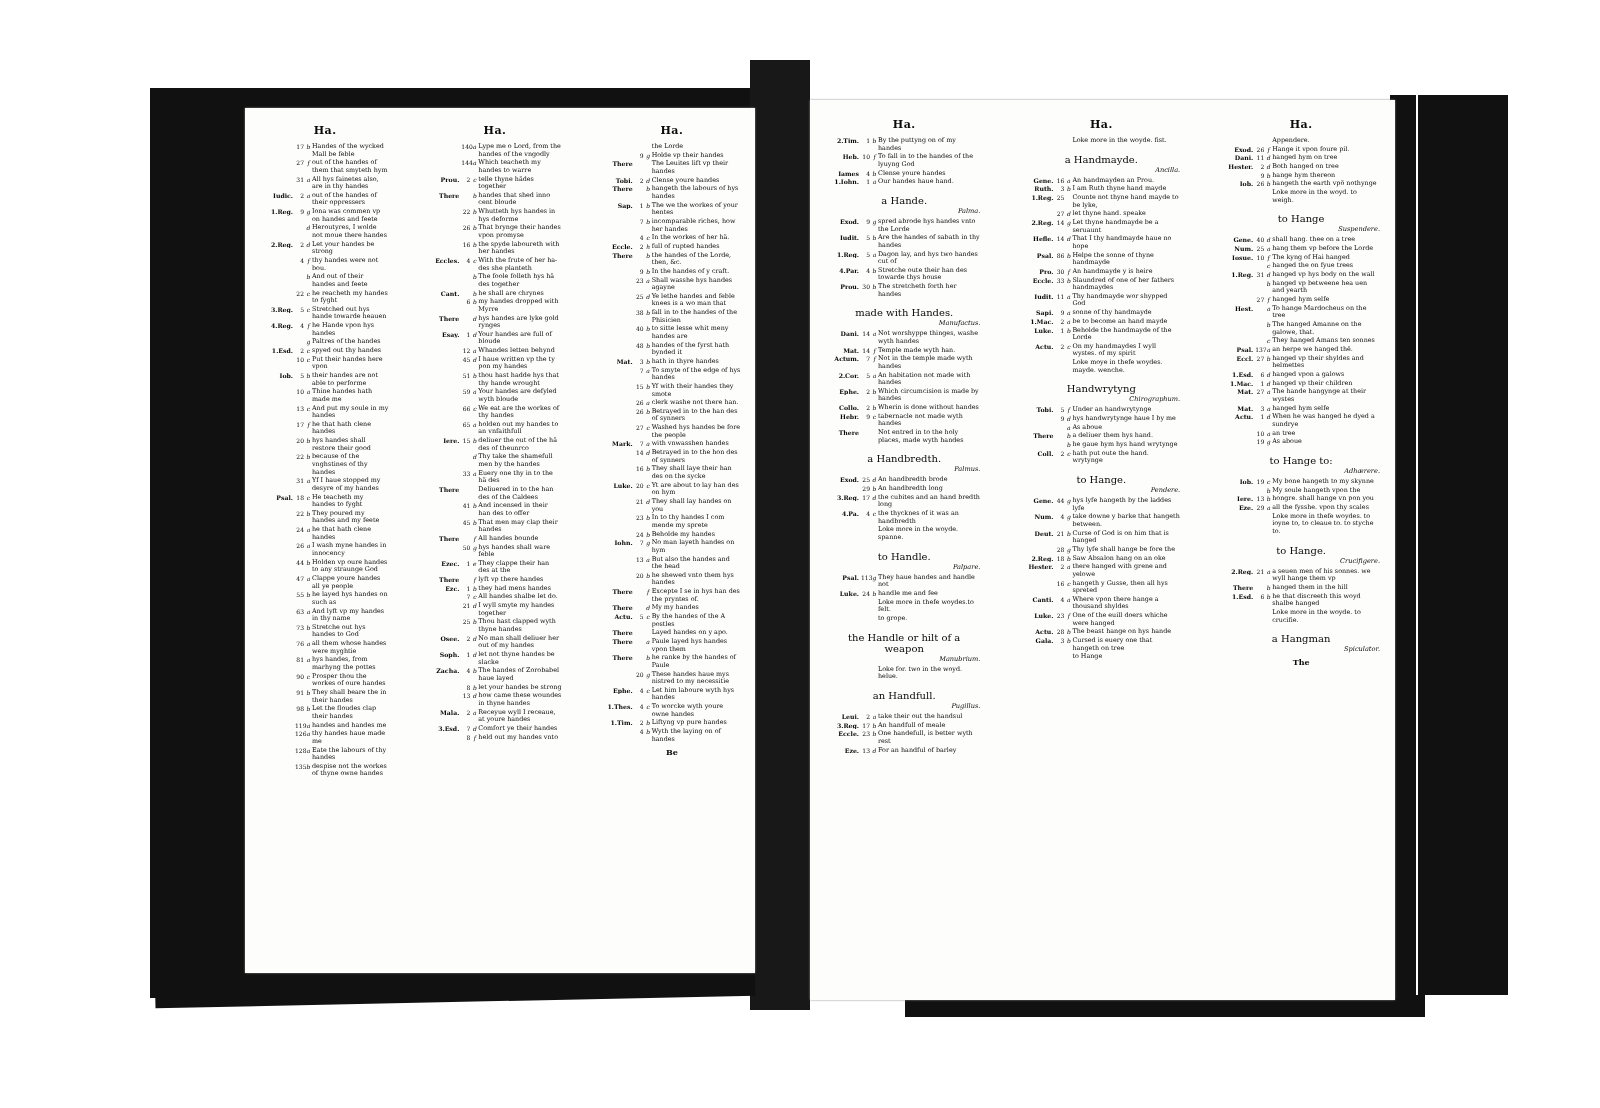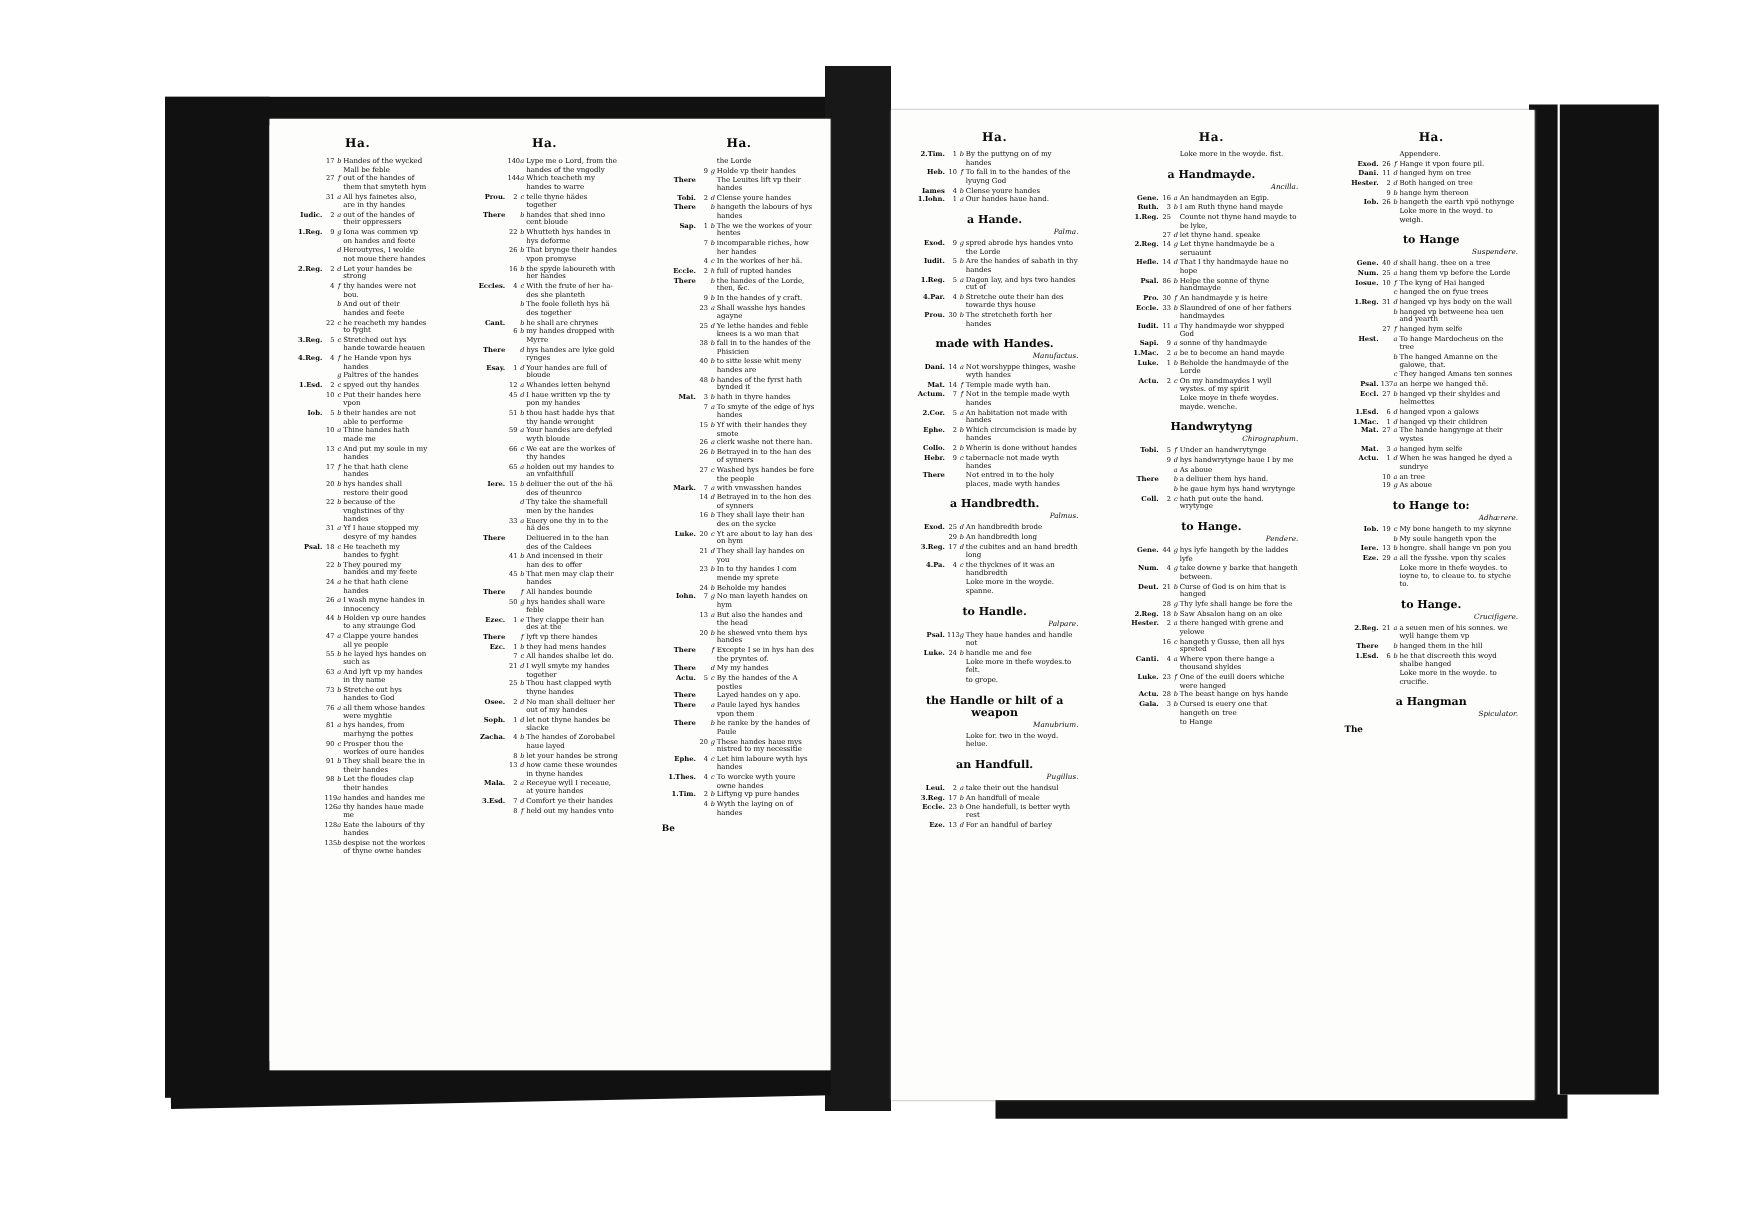--- a/index.html
+++ b/index.html
@@ -18,25 +18,25 @@
            font-size:11px;letter-spacing:.5px;margin-bottom:6px;}
 
   .entry{display:flex;align-items:flex-start;font-size:6.4px;line-height:7.6px;
          margin-bottom:1.1px;}
   .ref{width:31px;flex:0 0 31px;text-align:right;padding-right:2px;font-size:6.2px;
        font-weight:bold;white-space:nowrap;overflow:hidden;}
   .vs{width:9px;flex:0 0 9px;text-align:right;padding-right:1px;font-size:6px;}
   .lt{width:7px;flex:0 0 7px;text-align:center;font-size:6px;font-style:italic;}
   .tx{flex:1 1 auto;word-wrap:break-word;}
 
-  .subhead{font-size:10px;font-weight:bold;text-align:center;margin:4px 0 1px 0;
+  .subhead{font-size:10px;font-weight:normal;text-align:center;margin:4px 0 1px 0;
            font-family:"DejaVu Serif",serif;}
   .latin{font-size:6.6px;font-style:italic;text-align:right;margin-bottom:3px;}
   .spacer{height:4px;}
-  .catch{font-size:8px;font-weight:bold;text-align:left;margin-top:4px;}
+  .catch{font-size:8px;font-weight:bold;text-align:center;margin-top:4px;}
 
   .blur{filter:blur(.18px);}
   .ink{color:#0a0a0a;}
 </style>
 </head>
 <body>
 
 <div id="scan">
 
   <div class="slab" style="left:150px;top:88px;width:600px;height:26px;"></div>
@@ -1032,21 +1032,21 @@
             <span class="lt"></span>
             <span class="tx">Loke more in the woyde. fist.</span>
           </div>
           <div class="spacer"></div>
           <div class="subhead">a Handmayde.</div>
           <div class="latin">Ancilla.</div>
           <div class="entry">
             <span class="ref">Gene.</span>
             <span class="vs">16</span>
             <span class="lt">a</span>
-            <span class="tx">An handmayden an Egip.</span>
+            <span class="tx">An handmayden an Prou.</span>
           </div>
           <div class="entry">
             <span class="ref">Ruth.</span>
             <span class="vs">3</span>
             <span class="lt">b</span>
             <span class="tx">I am Ruth thyne hand mayde</span>
           </div>
           <div class="entry">
             <span class="ref">1.Reg.</span>
             <span class="vs">25</span>

